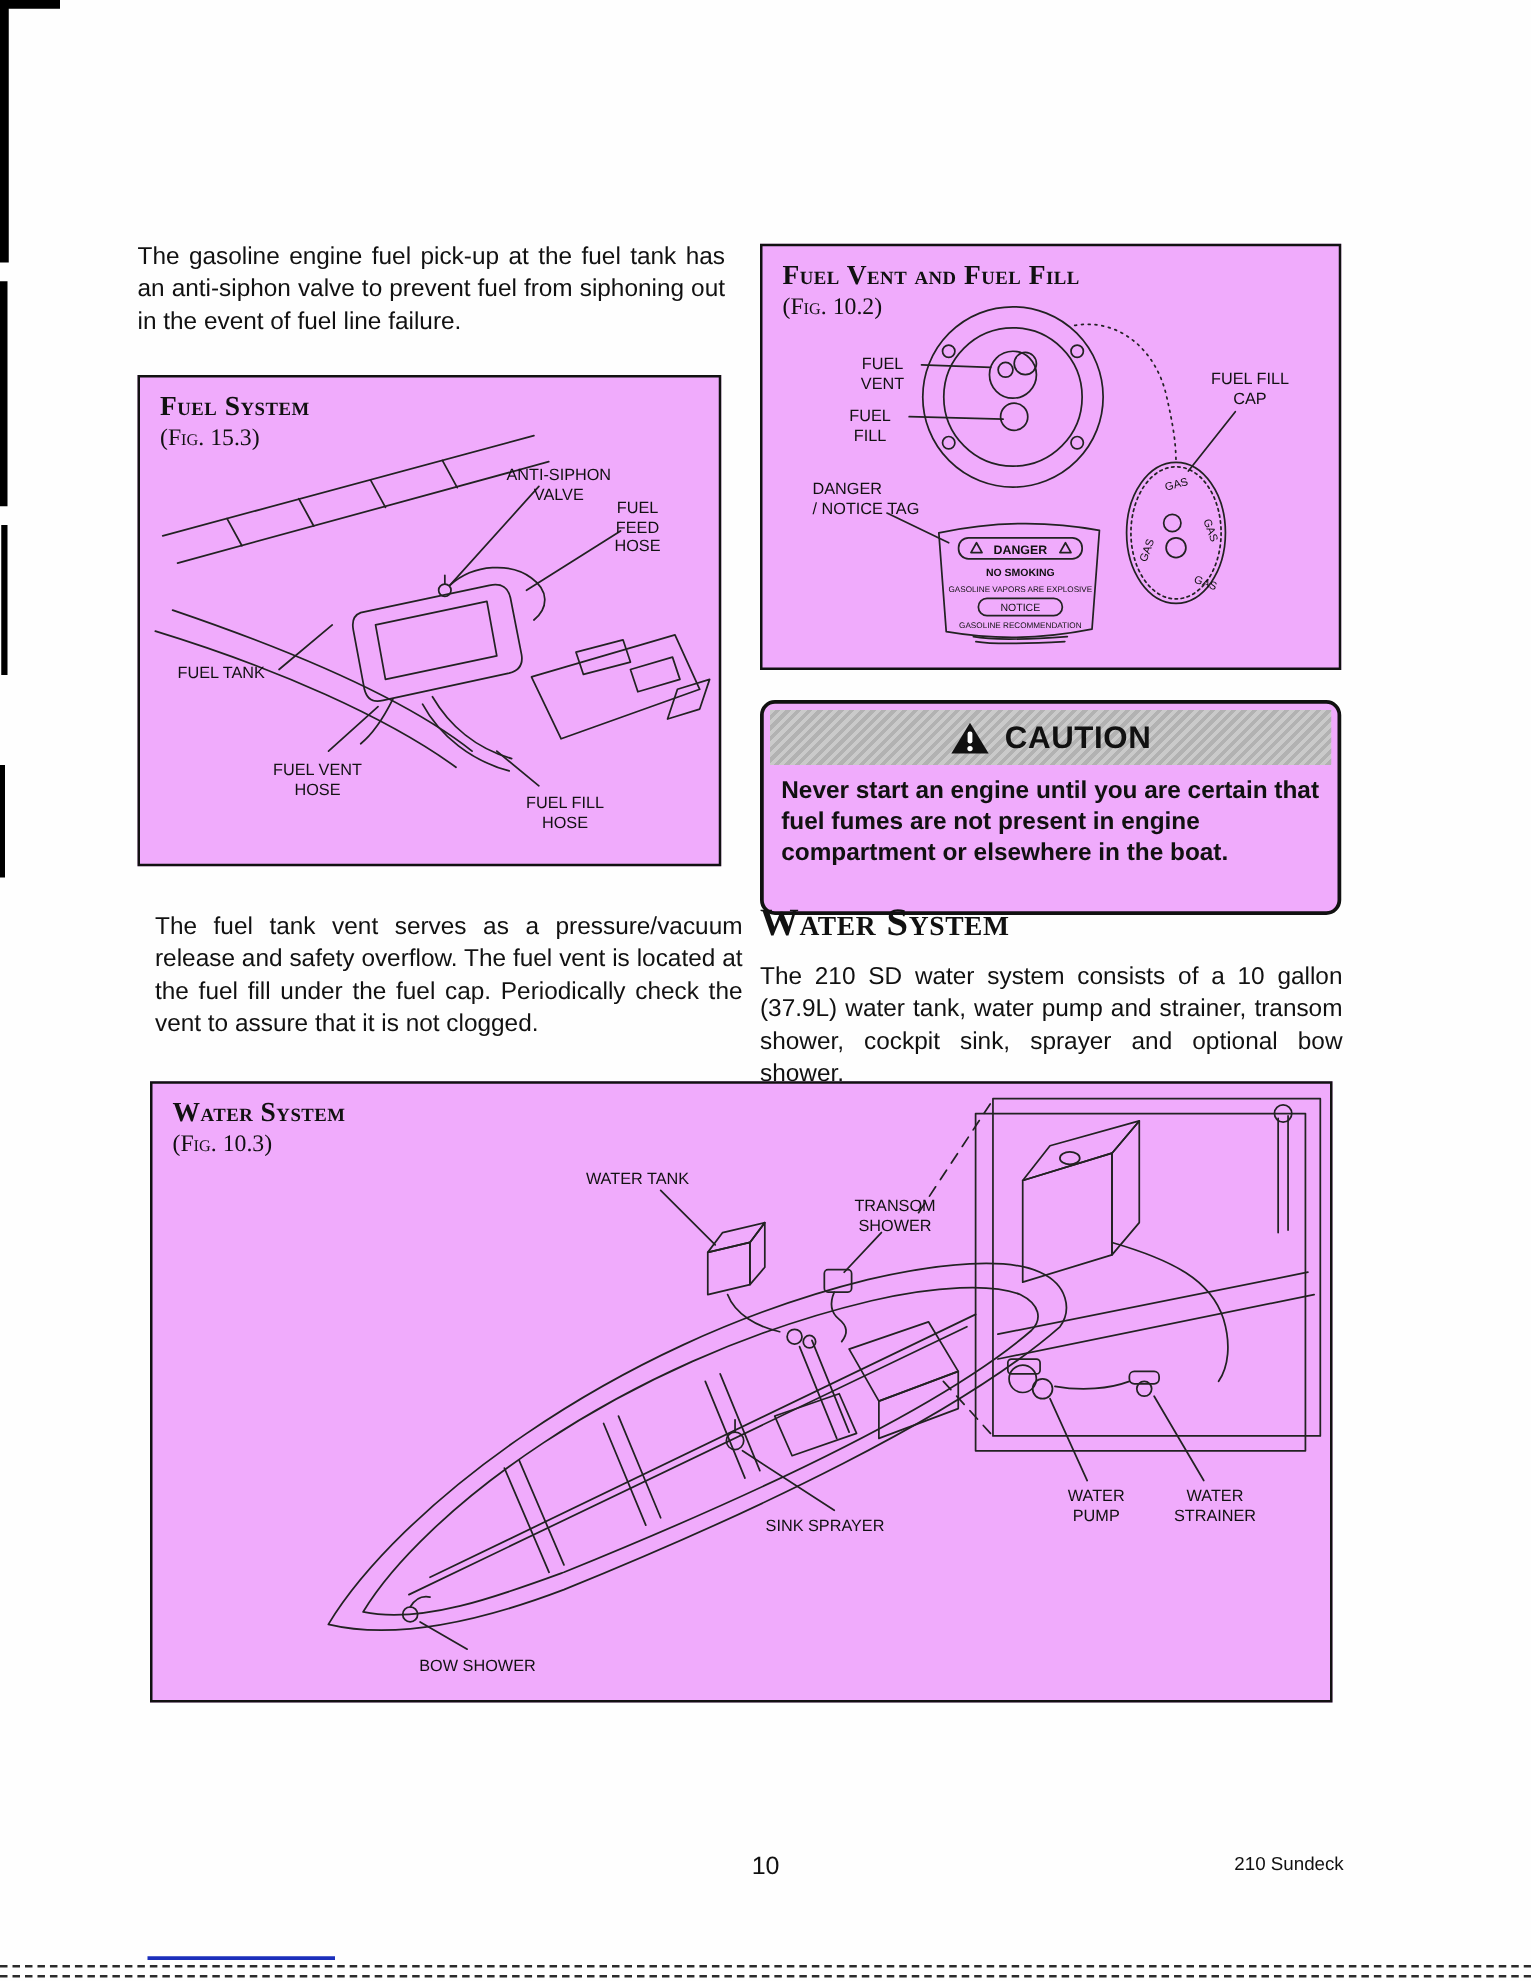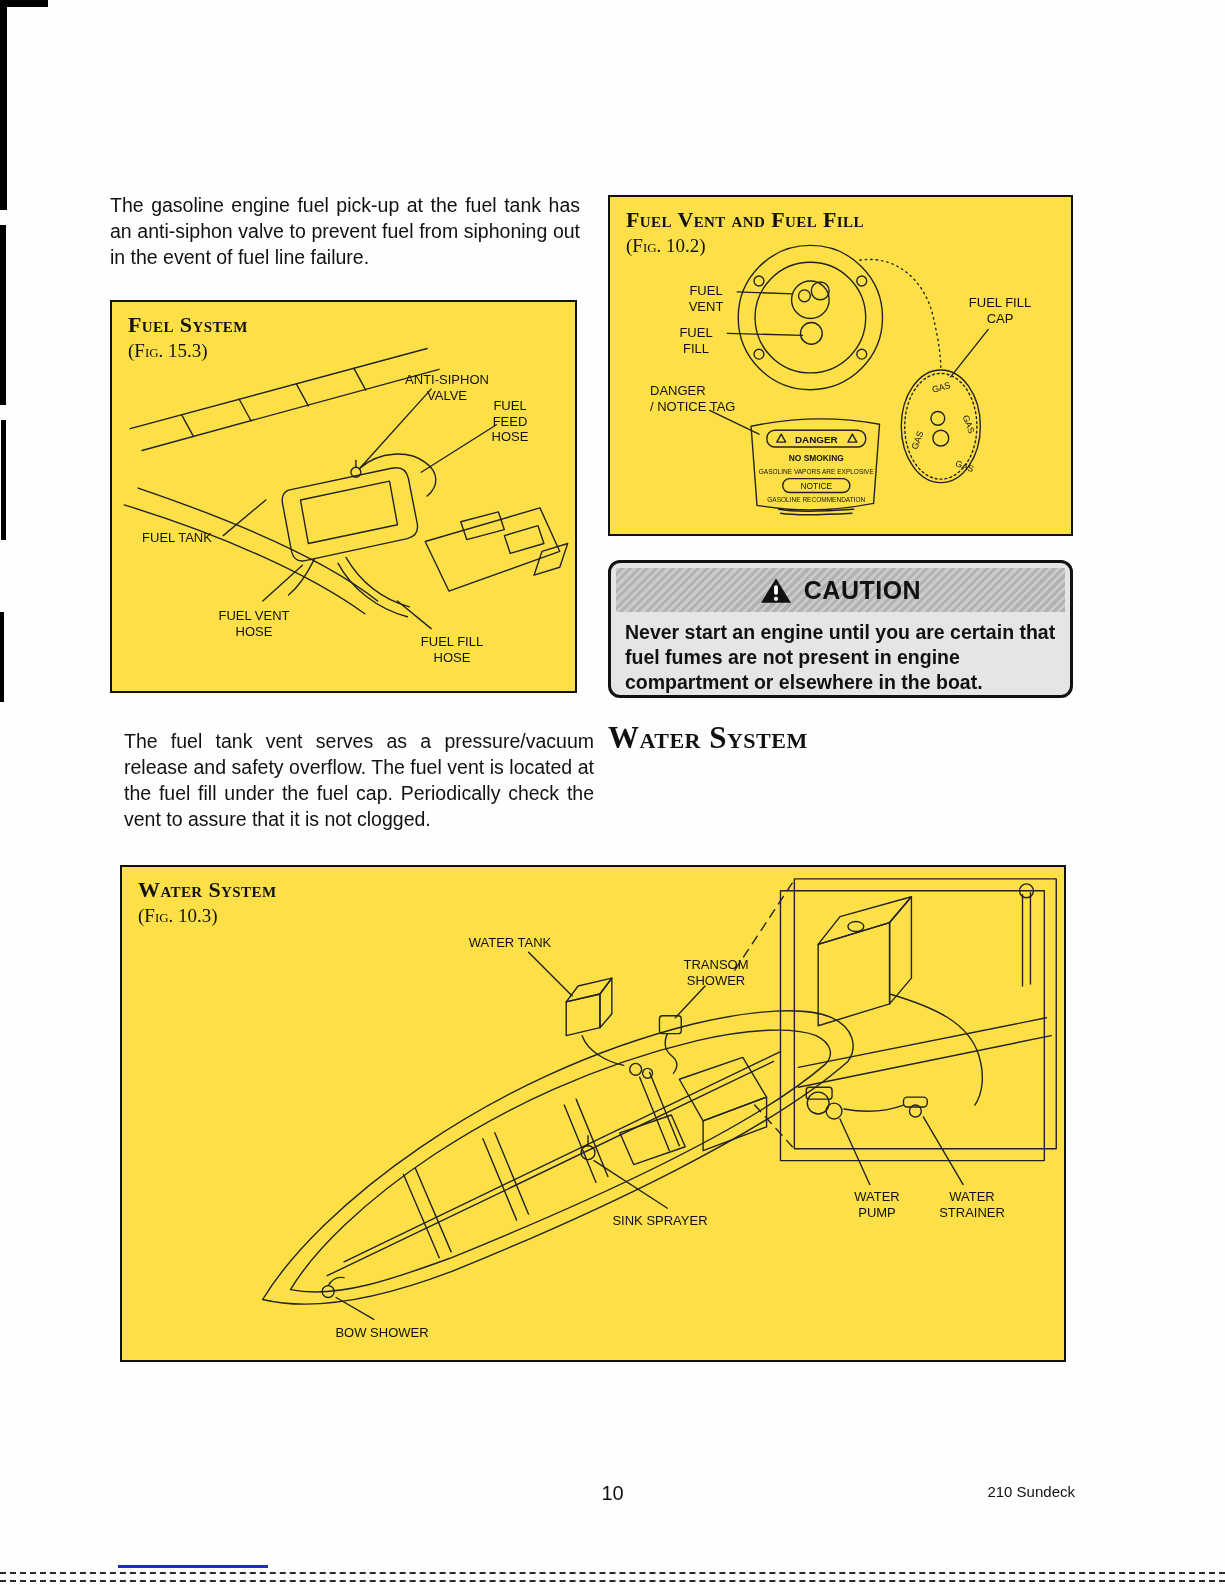--- a/index.html
+++ b/index.html
@@ -25,21 +25,21 @@
   .intro-para { left:110px; top:192px; width:470px; }
   .vent-para  { left:124px; top:728px; width:470px; }
   .ws-head {
     position:absolute; left:608px; top:720px;
     font-family:"Liberation Serif", serif; font-variant:small-caps;
     font-weight:700; font-size:31px; letter-spacing:0.5px;
   }
   .ws-para { left:608px; top:768px; width:466px; text-align:justify; }
 
   
-  .figbox { position:absolute; border:2px solid #111; background:#fde047; }
+  .figbox { position:absolute; border:2px solid #111; background:#f0abfc; }
   .fig1 { left:110px; top:300px;  width:467px; height:393px; }
   .fig2 { left:608px; top:195px;  width:465px; height:341px; }
   .fig3 { left:120px; top:865px;  width:946px; height:497px; }
   .figtitle {
     position:absolute; left:16px; top:10px; line-height:1.22;
     font-family:"Liberation Serif", serif; font-variant:small-caps; z-index:3;
   }
   .figtitle .t { display:block; font-size:22px; font-weight:700; letter-spacing:0.4px; }
   .figtitle .f { display:block; font-size:19px; font-weight:400; }
   .figsvg { position:absolute; left:0; top:0; width:100%; height:100%; z-index:1; }
@@ -48,22 +48,22 @@
   }
   .figsvg text { font-family:"Liberation Sans", sans-serif; fill:#111; stroke:none; }
   .lbl {
     position:absolute; font-size:13px; line-height:1.2; text-align:center;
     white-space:pre-line; transform:translateX(-50%); z-index:2;
   }
   .lbl.la { transform:none; text-align:left; }
 
   
   .caution {
-    position:absolute; left:608px; top:560px; width:465px; height:138px;
-    border:3px solid #111; border-radius:12px; background:#e5e5e5; overflow:hidden;
+    position:absolute; left:608px; top:560px; width:465px; height:172px;
+    border:3px solid #111; border-radius:12px; background:#f0abfc; overflow:hidden;
   }
   .caution-bar {
     margin:5px 5px 0; height:44px;
     background:repeating-linear-gradient(135deg,#cacaca 0 3px,#b2b2b2 3px 6px);
     display:flex; align-items:center; justify-content:center; gap:12px;
   }
   .caution-title { font-size:25px; font-weight:700; letter-spacing:0.5px; }
   .caution-body { padding:8px 14px 0 14px; font-size:19.5px; font-weight:700; line-height:25px; }
 
   
@@ -201,20 +201,21 @@
         <circle cx="15" cy="21.3" r="2" fill="#fff"></circle>
       </svg>
       <span class="caution-title">CAUTION</span>
     </div>
     <div class="caution-body">Never start an engine until you are certain that fuel fumes are not present in engine compartment or elsewhere in the boat.</div>
   </div>
 
   <div class="para vent-para">The fuel tank vent serves as a pressure/vacuum release and safety overflow. The fuel vent is located at the fuel fill under the fuel cap. Periodically check the vent to assure that it is not clogged.</div>
 
   <div class="ws-head">Water System</div>
+  <div class="para ws-para">The 210 SD water system consists of a 10 gallon (37.9L) water tank, water pump and strainer, transom shower, cockpit sink, sprayer and optional bow shower.</div>
 
   <div class="figbox fig3">
     <div class="figtitle">
       <span class="t">Water System</span>
       <span class="f">(Fig. 10.3)</span>
     </div>
     <svg class="figsvg" viewBox="0 0 946 497">
 
       <rect x="662" y="24" width="266" height="272" fill="#bcbcbc" stroke="none"></rect>
       <rect x="676" y="12" width="264" height="272" fill="#fff" stroke="#111" stroke-width="2"></rect>

